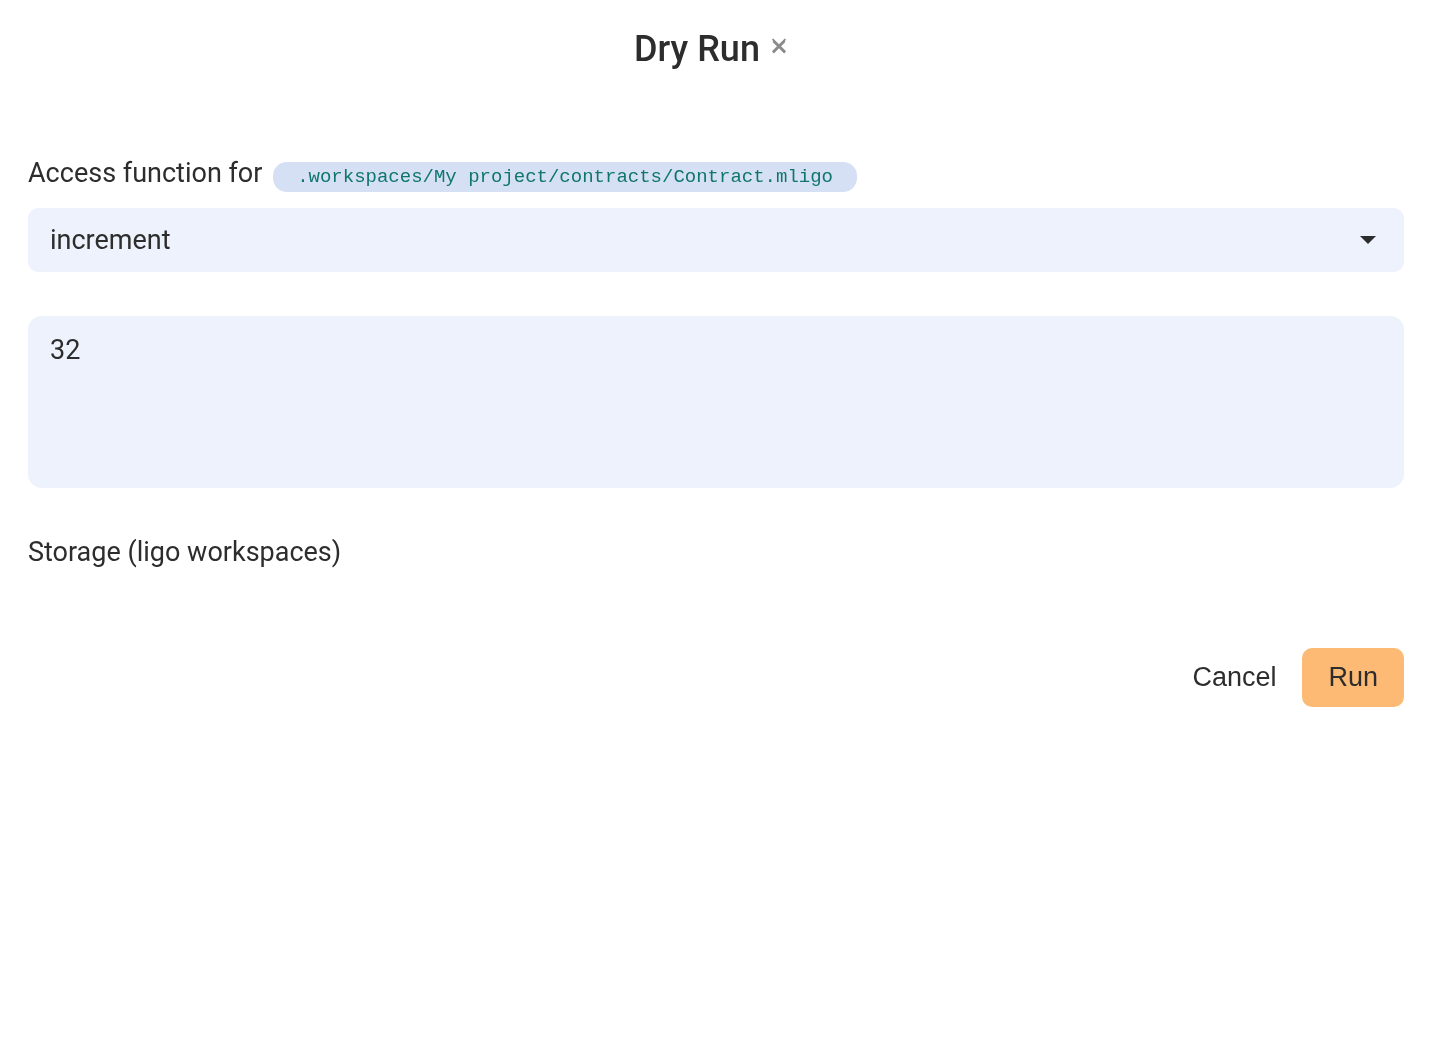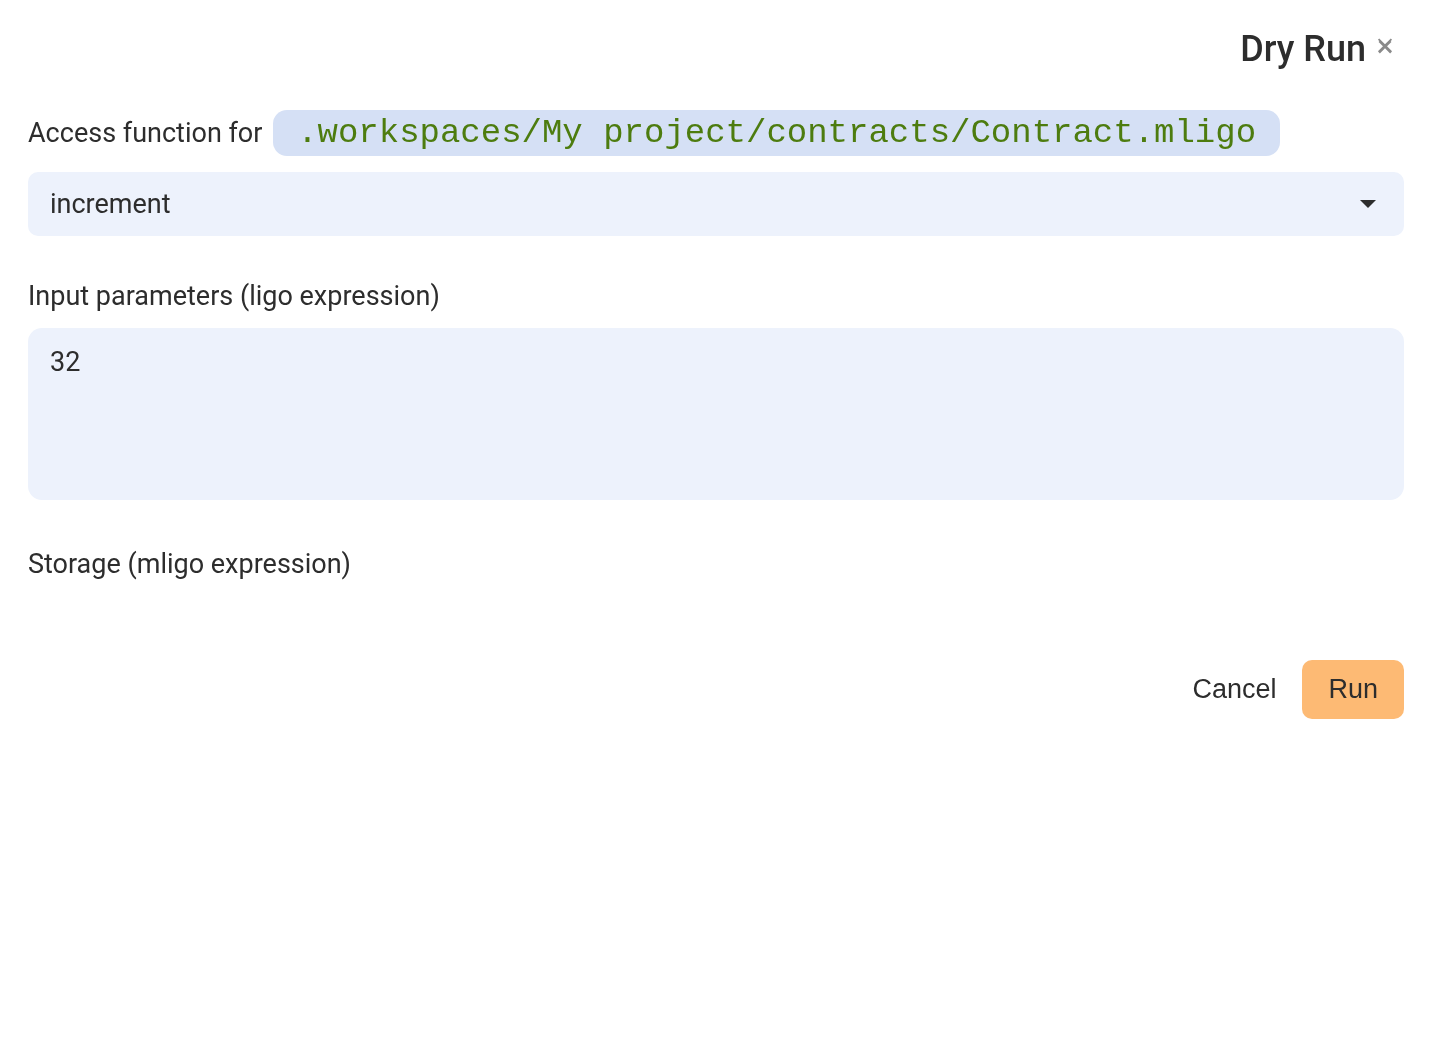--- a/index.html
+++ b/index.html
@@ -10,23 +10,23 @@
     body {
       font-family: -apple-system, BlinkMacSystemFont, "Segoe UI", Roboto, "Helvetica Neue", Arial, sans-serif;
       background: #ffffff;
       color: #2d2d2d;
       width: 1432px;
       height: 1050px;
       padding: 28px;
     }
     .header {
       display: flex;
-      justify-content: flex-end;
+      justify-content: center;
       align-items: flex-start;
-      margin-bottom: 40px;
+      margin-bottom: 87px;
     }
     .title {
       font-size: 36px;
       font-weight: 500;
       color: #2d2d2d;
     }
     .close-btn {
       background: none;
       border: none;
       cursor: pointer;
@@ -48,22 +48,22 @@
       color: #2d2d2d;
       margin-bottom: 16px;
       display: block;
     }
     .path-chip {
       display: inline-block;
       background: #d5e0f5;
       border-radius: 14px;
       padding: 4px 24px;
       font-family: "Courier New", Courier, monospace;
-      font-size: 34px;
-      color: #4d7c0f;
+      font-size: 19px;
+      color: #0f766e;
       margin-left: 4px;
     }
     .select-wrapper {
       position: relative;
       background: #edf2fc;
       border-radius: 10px;
       height: 64px;
       display: flex;
       align-items: center;
       padding: 4px 22px;
@@ -137,24 +137,23 @@
     <span>Access function for</span>
     <span class="path-chip">.workspaces/My project/contracts/Contract.mligo</span>
   </label>
   <div class="select-wrapper">
     <span class="select-value">increment</span>
     <span class="chevron"></span>
   </div>
 </div>
 
 <div class="field-group">
-  <label class="field-label">Input parameters (ligo expression)</label>
   <textarea class="textarea-input" style="">32</textarea>
 </div>
 
 <div class="field-group">
-  <label class="field-label">Storage (mligo expression)</label>
+  <label class="field-label">Storage (ligo workspaces)</label>
 </div>
 
 <div class="footer">
   <button class="btn">Cancel</button>
   <button class="btn btn-primary">Run</button>
 </div>
 
 </body></html>

